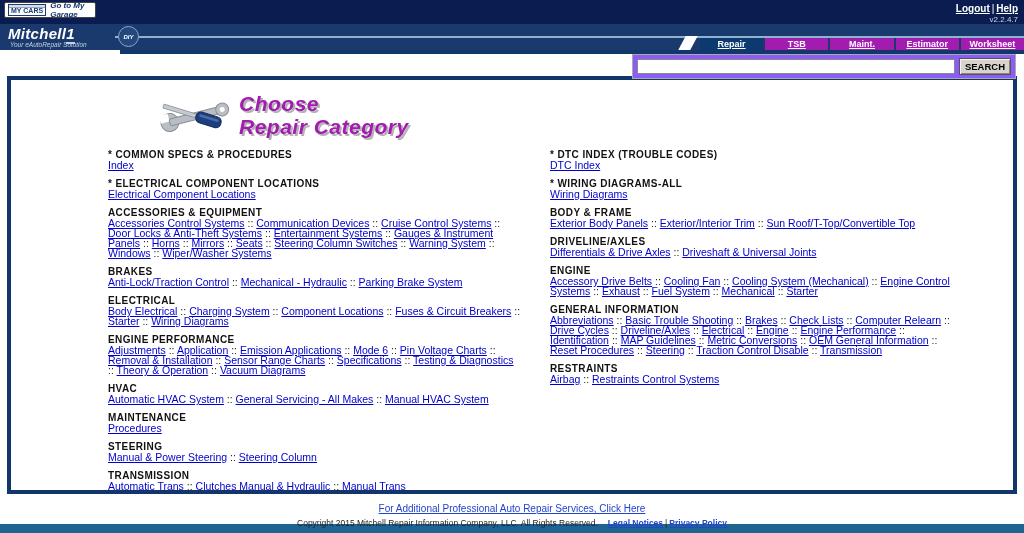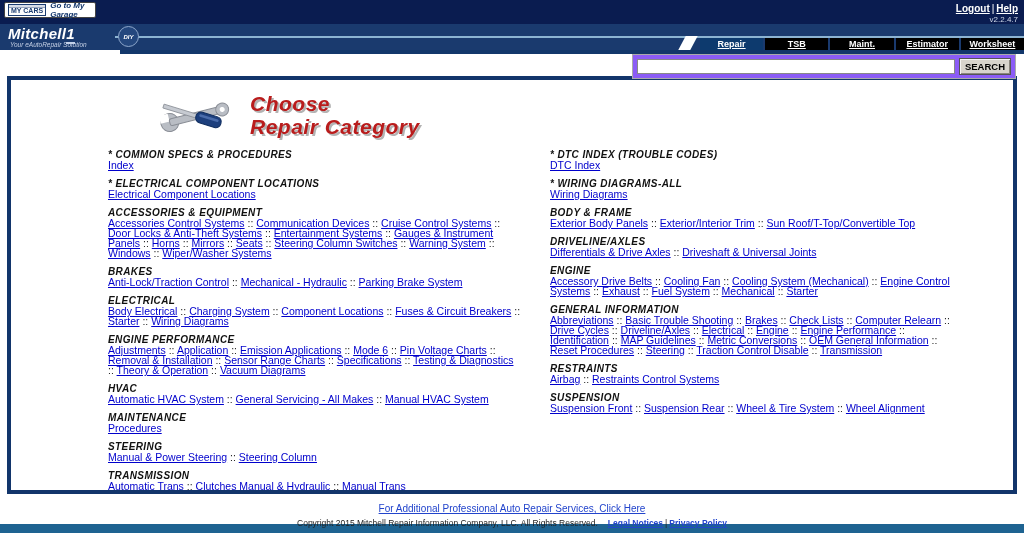--- a/index.html
+++ b/index.html
@@ -34,21 +34,21 @@
   .diy-badge { position:absolute; left:118px; top:2px; width:21px; height:21px;
                border-radius:50%; background:#24477e; border:1px solid #8fa8cc; color:#fff;
                font-size:6px; font-weight:bold; font-style:italic; display:flex;
                align-items:center; justify-content:center; z-index:2; }
   .midline { position:absolute; left:115px; right:324px; bottom:12px; height:2px;
              background:#8cb4d2; }
   .tabstrip { position:absolute; right:0; bottom:0; width:324px; height:14px;
               border-top:2px solid #8cb4d2; display:flex; gap:2px; background:#1a3a6e; }
   .tab-slash { position:absolute; left:-18px; bottom:0; width:12px; height:14px;
                background:#fff; transform:skewX(-28deg); }
-  .tab { flex:1; background:#000000; display:flex; align-items:center; justify-content:center; }
+  .tab { flex:1; background:#a21caf; display:flex; align-items:center; justify-content:center; }
   .tab.active { background:#0d3a6e; }
   .tab-label { color:#fff; font-size:9px; font-weight:bold; text-decoration:underline; }
 
   
   .crumbrow { position:relative; height:26px; background:#fff; }
   .understrip { position:absolute; left:120px; right:0; top:0; height:4px; background:#12376b; }
   .breadcrumb { position:absolute; left:5px; top:7px; font-size:10px; font-weight:bold;
                 color:#1b3c70; }
   .breadcrumb a { color:#1b3c70; text-decoration:underline; }
   .breadcrumb .bc-sep { margin:0 3px; }
@@ -58,28 +58,28 @@
   .search-btn { font-family:"Liberation Sans", sans-serif; font-size:9.5px; font-weight:bold;
                 color:#000; background:#d8d4cc; border:1px solid #555;
                 box-shadow: inset 1px 1px 0 #f5f4f1, inset -1px -1px 0 #8a867e;
                 padding:2px 5px; }
 
   
   .contentbox { margin:0 7px; height:418px; border:4px solid #12356b; background:#fff;
                 overflow:hidden; }
   .titleblock { display:flex; align-items:flex-start; margin:10px 0 0 145px; }
   .title-icon { width:80px; height:50px; }
-  .title-text { margin-left:14px; margin-top:2px; color:#b91c1c; font-weight:bold;
+  .title-text { margin-left:3px; margin-top:2px; color:#a21caf; font-weight:bold;
                 font-style:italic; font-size:21px; line-height:23px;
                 text-shadow:2px 2px 0 #b3b3b3; letter-spacing:0.5px; }
   .columns { display:flex; gap:28px; padding-left:97px; margin-top:10px; }
   .col { width:414px; }
   .section { margin-bottom:9px; }
   .cat-heading { font-size:10px; font-weight:bold; color:#111; letter-spacing:0.4px;
-                 line-height:10px;font-style:italic; }
+                 line-height:10px; }
   .cat-links { font-size:10.5px; line-height:10px; color:#222; }
   .cat-links a { color:#0000cc; text-decoration:underline; }
   .sep { color:#222; }
 
   
   .footer { height:30px; text-align:center; padding-top:4px; }
   .services-link { font-size:10px; color:#2244cc; text-decoration:underline; }
   .copyline { font-size:8.5px; color:#222; margin-top:2px; }
   .copyline a { color:#2244cc; text-decoration:underline; font-weight:bold; }
   .copyline .divider { margin:0 2px; color:#222; }
@@ -226,24 +226,20 @@
           <div class="cat-links"><a class="cat-link">Accessory Drive Belts</a><span class="sep"> :: </span><a class="cat-link">Cooling Fan</a><span class="sep"> :: </span><a class="cat-link">Cooling System (Mechanical)</a><span class="sep"> :: </span><a class="cat-link">Engine Control Systems</a><span class="sep"> :: </span><a class="cat-link">Exhaust</a><span class="sep"> :: </span><a class="cat-link">Fuel System</a><span class="sep"> :: </span><a class="cat-link">Mechanical</a><span class="sep"> :: </span><a class="cat-link">Starter</a></div>
         </div>
         <div class="section">
           <div class="cat-heading">GENERAL INFORMATION</div>
           <div class="cat-links"><a class="cat-link">Abbreviations</a><span class="sep"> :: </span><a class="cat-link">Basic Trouble Shooting</a><span class="sep"> :: </span><a class="cat-link">Brakes</a><span class="sep"> :: </span><a class="cat-link">Check Lists</a><span class="sep"> :: </span><a class="cat-link">Computer Relearn</a><span class="sep"> :: </span><a class="cat-link">Drive Cycles</a><span class="sep"> :: </span><a class="cat-link">Driveline/Axles</a><span class="sep"> :: </span><a class="cat-link">Electrical</a><span class="sep"> :: </span><a class="cat-link">Engine</a><span class="sep"> :: </span><a class="cat-link">Engine Performance</a><span class="sep"> :: </span><a class="cat-link">Identification</a><span class="sep"> :: </span><a class="cat-link">MAP Guidelines</a><span class="sep"> :: </span><a class="cat-link">Metric Conversions</a><span class="sep"> :: </span><a class="cat-link">OEM General Information</a><span class="sep"> :: </span><a class="cat-link">Reset Procedures</a><span class="sep"> :: </span><a class="cat-link">Steering</a><span class="sep"> :: </span><a class="cat-link">Traction Control Disable</a><span class="sep"> :: </span><a class="cat-link">Transmission</a></div>
         </div>
         <div class="section">
           <div class="cat-heading">RESTRAINTS</div>
           <div class="cat-links"><a class="cat-link">Airbag</a><span class="sep"> :: </span><a class="cat-link">Restraints Control Systems</a></div>
         </div>
-        <div class="section">
-          <div class="cat-heading">SUSPENSION</div>
-          <div class="cat-links"><a class="cat-link">Suspension Front</a><span class="sep"> :: </span><a class="cat-link">Suspension Rear</a><span class="sep"> :: </span><a class="cat-link">Wheel &amp; Tire System</a><span class="sep"> :: </span><a class="cat-link">Wheel Alignment</a></div>
-        </div>
       </div>
   </div>
 </div>
 
 <div class="footer">
   <a class="services-link">For Additional Professional Auto Repair Services, Click Here</a>
   <div class="copyline">
     <span class="copytext">Copyright 2015 Mitchell Repair Information Company, LLC.  All Rights Reserved.</span><a>Legal Notices</a><span class="divider">|</span><a>Privacy Policy</a>
   </div>
   

